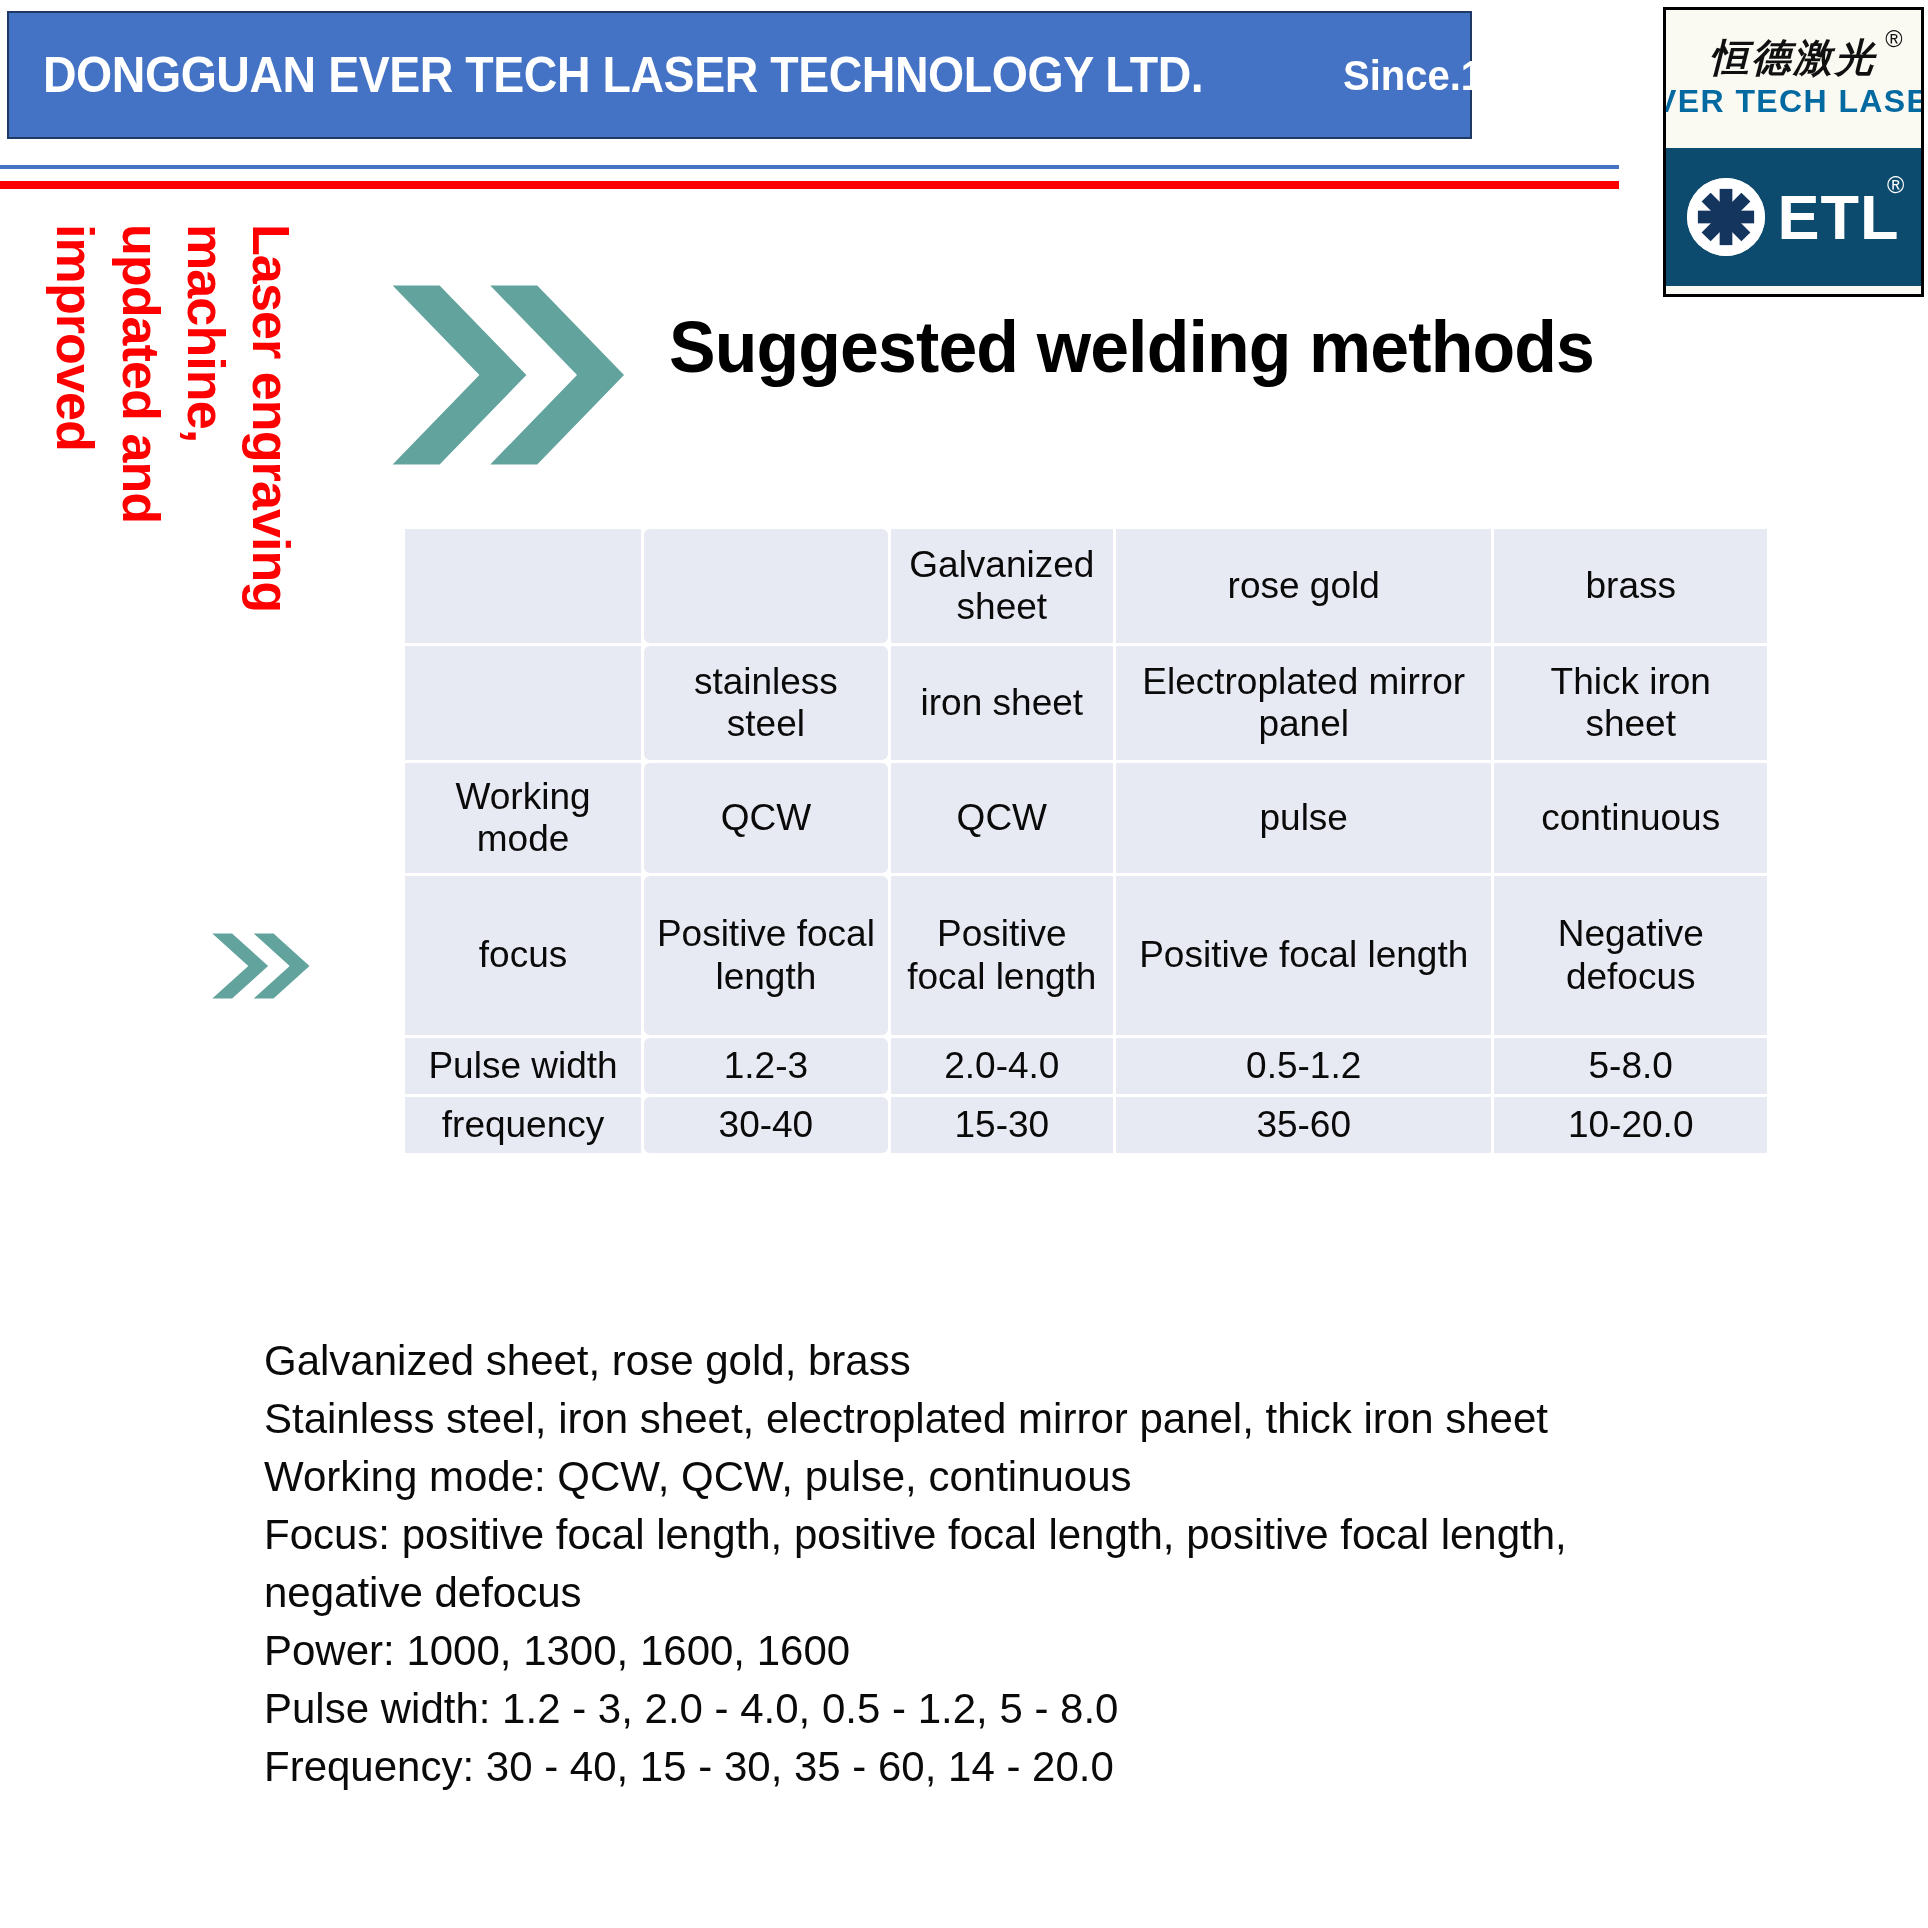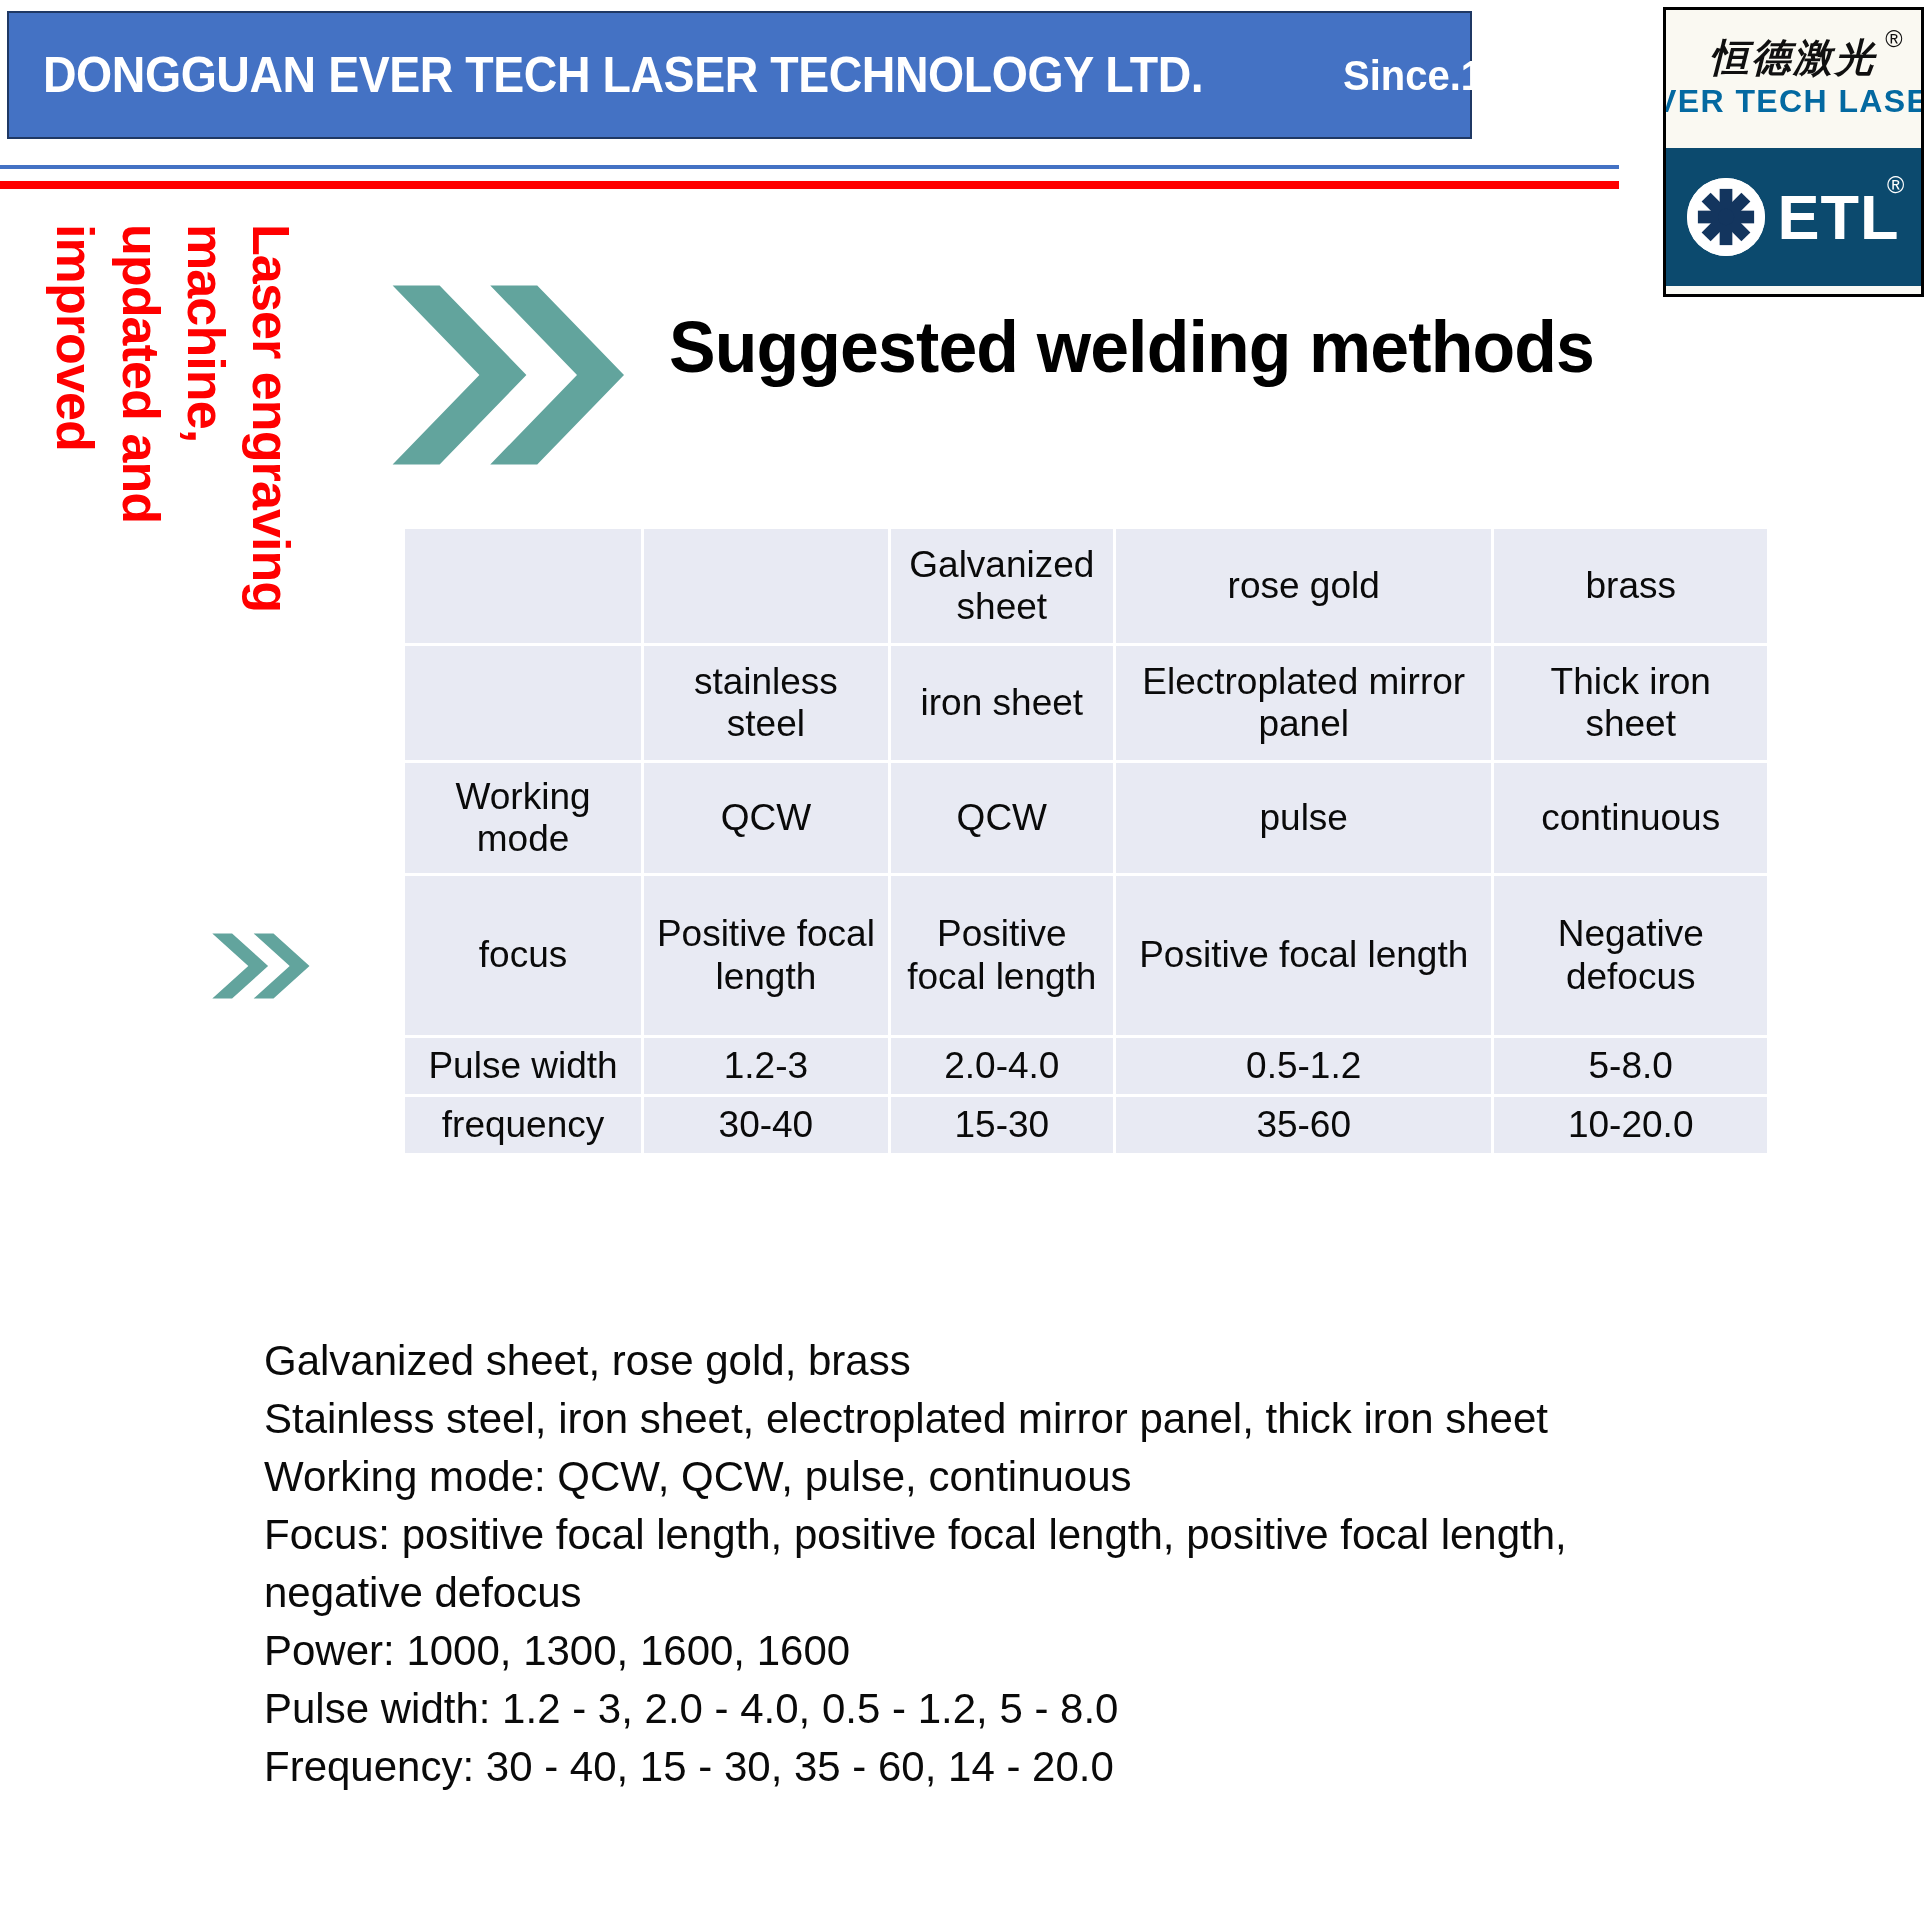--- a/index.html
+++ b/index.html
@@ -213,21 +213,21 @@
     background: #E8EAF3;
     color: #0A0A0A;
     font-size: 37px;
     text-align: center;
     vertical-align: middle;
     line-height: 1.14;
     padding: 5.4px 7.2px;
     font-weight: 400;
   }
   .c0 { width: 188px; }
-  .c1 { width: 194px; }
+  .c1 { width: 194px; border-radius: 6px; }
   .c2 { width: 177px; }
   .c3 { width: 299px; }
   .c4 { width: 217px; }
   .r-head1 td { height: 114px; }
   .r-head2 td { height: 114px; }
   .r-mode  td { height: 110px; }
   .r-focus td { height: 159px; }
   .r-pow   td { height: 56px; }
   .r-pw    td { height: 56px; }
   .r-freq  td { height: 56px; }

